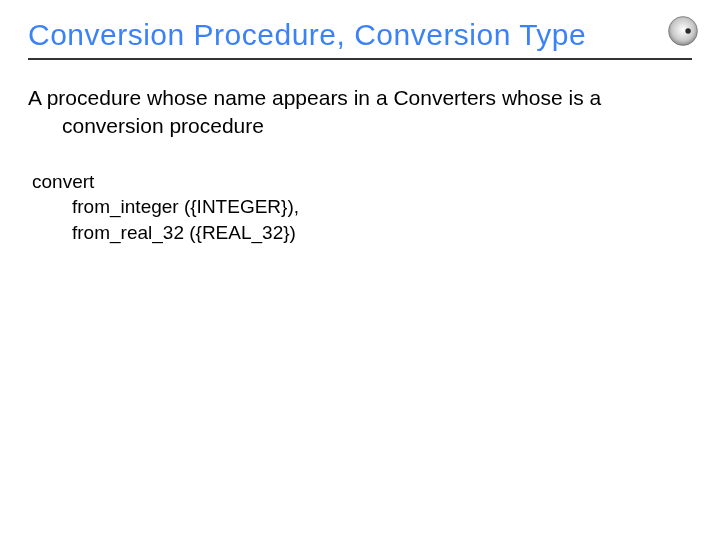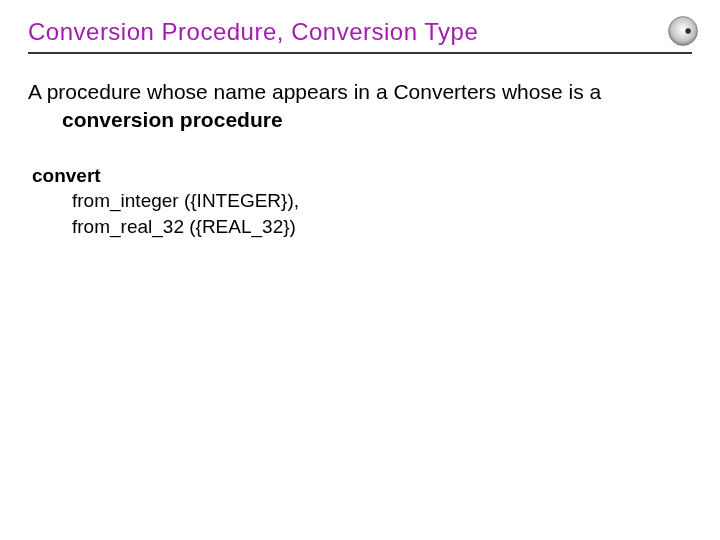--- a/index.html
+++ b/index.html
@@ -14,22 +14,22 @@
   }
   .slide {
     position: relative;
     width: 720px;
     height: 540px;
     box-sizing: border-box;
     padding: 18px 28px 0 28px;
   }
   .title {
     font-family: "Trebuchet MS", "Lucida Sans Unicode", sans-serif;
-    font-size: 24px;
-    color: #a21caf;
+    font-size: 30px;
+    color: #3b82f6;
     letter-spacing: 0.5px;
     margin: 0 0 6px 0;
     font-weight: normal;
   }
   .rule {
     border: none;
     border-top: 2px solid #333;
     margin: 0 0 24px 0;
     width: 100%;
   }
@@ -51,21 +51,21 @@
   .para .hang {
     display: block;
     padding-left: 34px;
     text-indent: -34px;
   }
   .code-block {
     margin: 0 0 30px 4px;
     font-size: 19px;
   }
   .kw {
-    font-weight: bold;
+    font-weight: normal;
   }
   .code-line {
     padding-left: 40px;
   }
 </style>
 </head>
 <body>
 
 <div class="slide">
 

